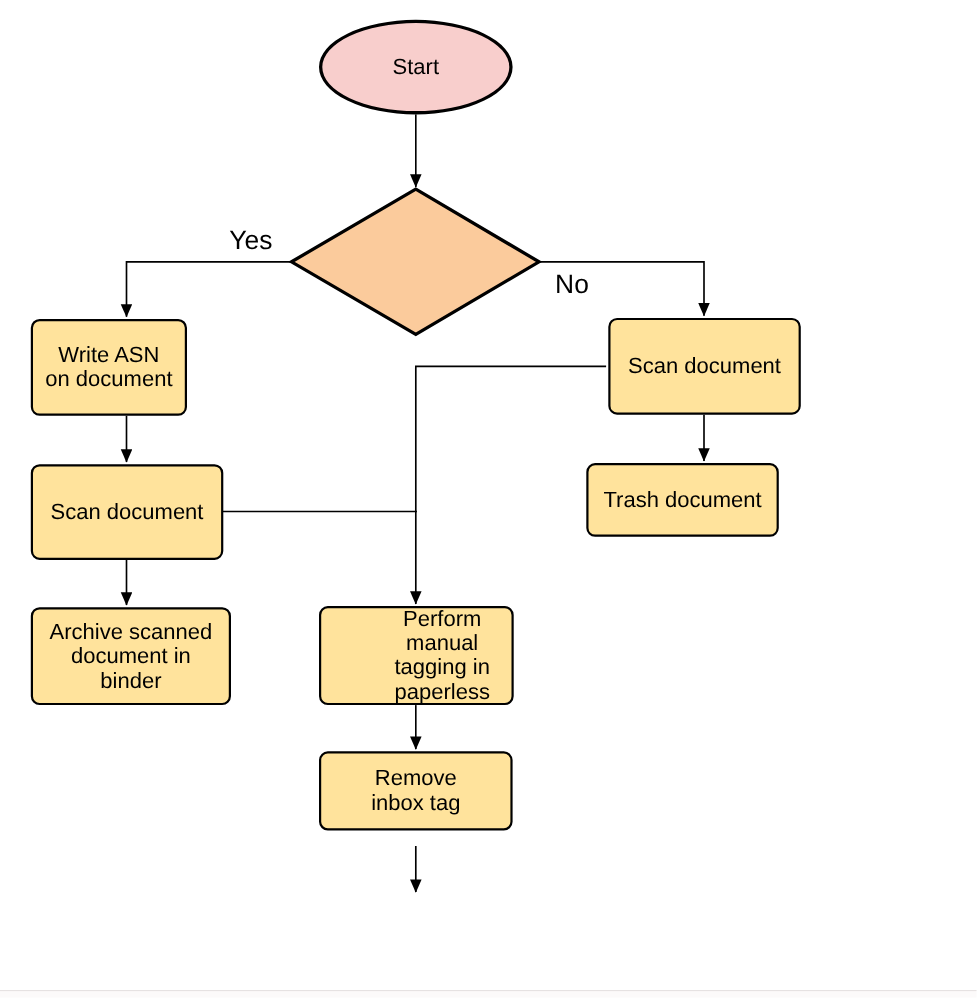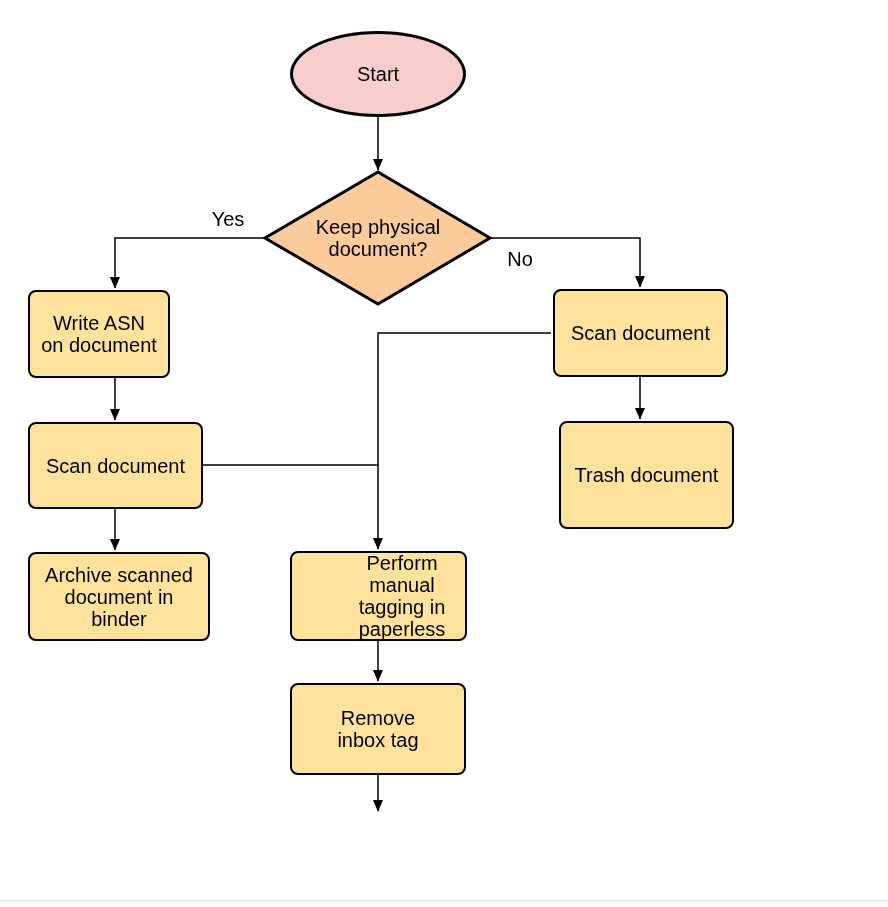--- a/index.html
+++ b/index.html
@@ -58,21 +58,21 @@
     top: 216px;
     width: 220px;
     text-align: center;
     font-size: 20px;
     line-height: 22px;
     white-space: pre-line;
   }
   .edge-label {
     position: absolute;
     z-index: 1;
-    font-size: 20px;
+    font-size: 24px;
     line-height: 22px;
     text-align: center;
     width: 50px;
     top: 208px;
   }
   .edge-label.yes { left: 203px; }
   .edge-label.no  { left: 495px; margin-top: 40px; }
   .note {
     position: absolute;
     z-index: 1;
@@ -89,28 +89,28 @@
     position: absolute;
     left: 0;
     top: 900px;
     width: 888px;
     height: 7px;
     border-top: 1px solid #e6e2e2;
     background: #fcfafa;
     z-index: 2;
   }
   
-  .n-start     { left: 290px; top: 31px;  width: 176px; height: 86px; }
+  .n-start     { left: 290px; top: 18px;  width: 176px; height: 86px; }
   .n-write-asn { left: 28px;  top: 290px; width: 142px; height: 88px; }
   .n-scan-l    { left: 28px;  top: 422px; width: 175px; height: 87px; }
   .n-archive   { left: 28px;  top: 552px; width: 182px; height: 89px; }
   .n-scan-r    { left: 553px; top: 289px; width: 175px; height: 88px; }
-  .n-trash     { left: 559px; top: 421px; width: 175px; height: 108px; }
+  .n-trash     { left: 533px; top: 421px; width: 175px; height: 67px; }
   .n-tagging   { left: 290px; top: 551px; width: 177px; height: 90px; padding-left: 47px; }
-  .n-remove    { left: 290px; top: 683px; width: 176px; height: 92px; text-align: center; }
+  .n-remove    { left: 290px; top: 683px; width: 176px; height: 72px; text-align: center; }
   .n-end       { left: 289px; top: 813px; width: 178px; height: 85px; }
 </style>
 </head>
 <body>
 
 <div class="canvas">
 
   <svg class="edges-svg" viewBox="0 0 888 907" xmlns="http://www.w3.org/2000/svg">
     <defs>
       <marker id="arrow" markerUnits="userSpaceOnUse" markerWidth="14" markerHeight="12" refX="11.5" refY="5.25" orient="auto">
@@ -129,22 +129,20 @@
     <path class="edge" d="M378,641 L378,681" marker-end="url(#arrow)"></path>
     <path class="edge" d="M378,769 L378,811" marker-end="url(#arrow)"></path>
 
     <polygon points="378,172 490,238 378,304 265,238" style="fill:var(--decision-fill, #FBCB9C); stroke:var(--stroke, #000000); stroke-width:3;"></polygon>
   </svg>
 
   <div class="node terminator n-start">
     <span class="node-label">Start</span>
   </div>
 
-  <div class="decision-label">Keep physical
-document?</div>
 
   <div class="edge-label yes">Yes</div>
   <div class="edge-label no">No</div>
 
   <div class="node process n-write-asn">
     <span class="node-label">Write ASN
 on document</span>
   </div>
 
   <div class="node process n-scan-l">

